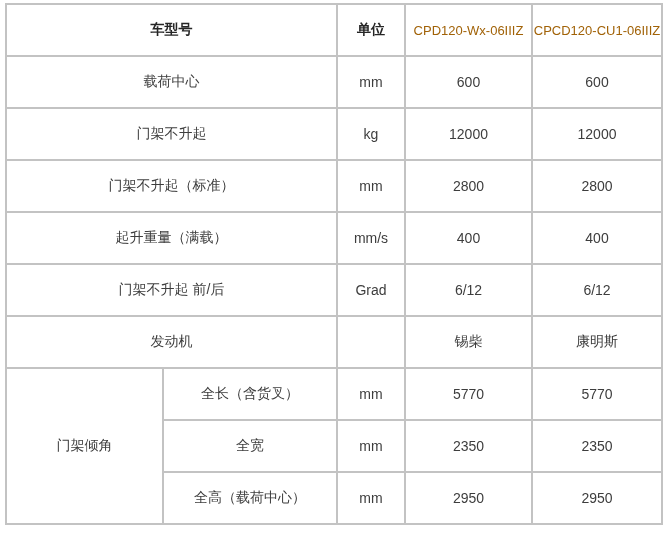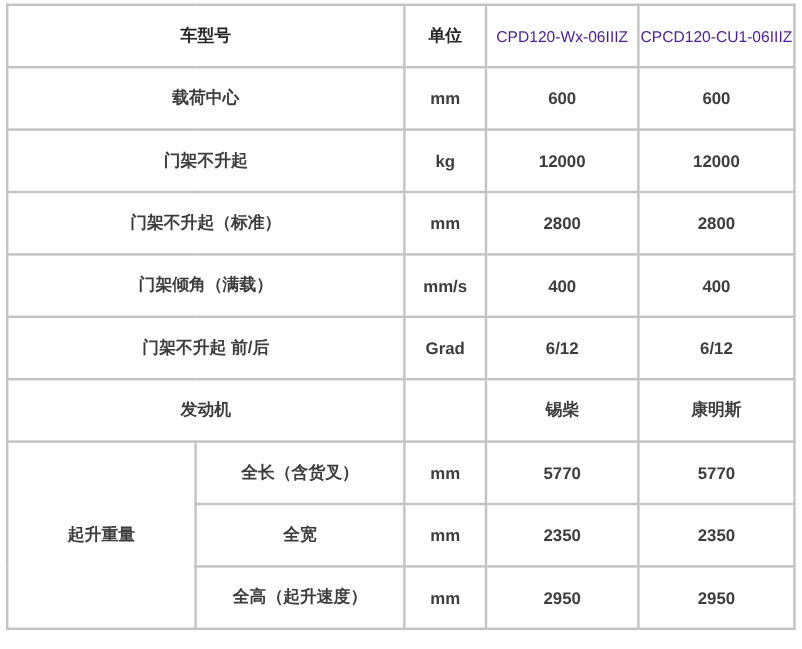--- a/index.html
+++ b/index.html
@@ -25,32 +25,32 @@
     border-collapse: collapse;
     table-layout: fixed;
   }
   .spec-table td, .spec-table th {
     border: 2px solid #c3c3c3;
     text-align: center;
     vertical-align: middle;
     padding: 0;
     height: 50px;
     font-size: 14px;
-    font-weight: 700;
+    font-weight: 400;
     color: #3d3d3d;
     overflow: hidden;
     white-space: nowrap;
   }
   .spec-table th {
     font-weight: 700;
     color: #262626;
   }
   .spec-table th.model-col {
     font-weight: 400;
-    color: #4c1d95;
+    color: #a16207;
     font-size: 13px;
   }
 </style>
 </head>
 <body>
 
 <div class="page">
   <table class="spec-table">
     <colgroup>
       <col style="width:157px">
@@ -83,56 +83,56 @@
     </tr>
 
     <tr>
       <td colspan="2">门架不升起（标准）</td>
       <td>mm</td>
       <td>2800</td>
       <td>2800</td>
     </tr>
 
     <tr>
-      <td colspan="2">门架倾角（满载）</td>
+      <td colspan="2">起升重量（满载）</td>
       <td>mm/s</td>
       <td>400</td>
       <td>400</td>
     </tr>
 
     <tr>
       <td colspan="2">门架不升起 前/后</td>
       <td>Grad</td>
       <td>6/12</td>
       <td>6/12</td>
     </tr>
 
     <tr>
       <td colspan="2">发动机</td>
       <td></td>
       <td>锡柴</td>
       <td>康明斯</td>
     </tr>
 
     <tr>
-      <td rowspan="3">起升重量</td>
+      <td rowspan="3">门架倾角</td>
       <td>全长（含货叉）</td>
       <td>mm</td>
       <td>5770</td>
       <td>5770</td>
     </tr>
 
     <tr>
       <td>全宽</td>
       <td>mm</td>
       <td>2350</td>
       <td>2350</td>
     </tr>
 
     <tr>
-      <td>全高（起升速度）</td>
+      <td>全高（载荷中心）</td>
       <td>mm</td>
       <td>2950</td>
       <td>2950</td>
     </tr>
   </tbody>
     </table>
 </div>
 
 </body></html>

